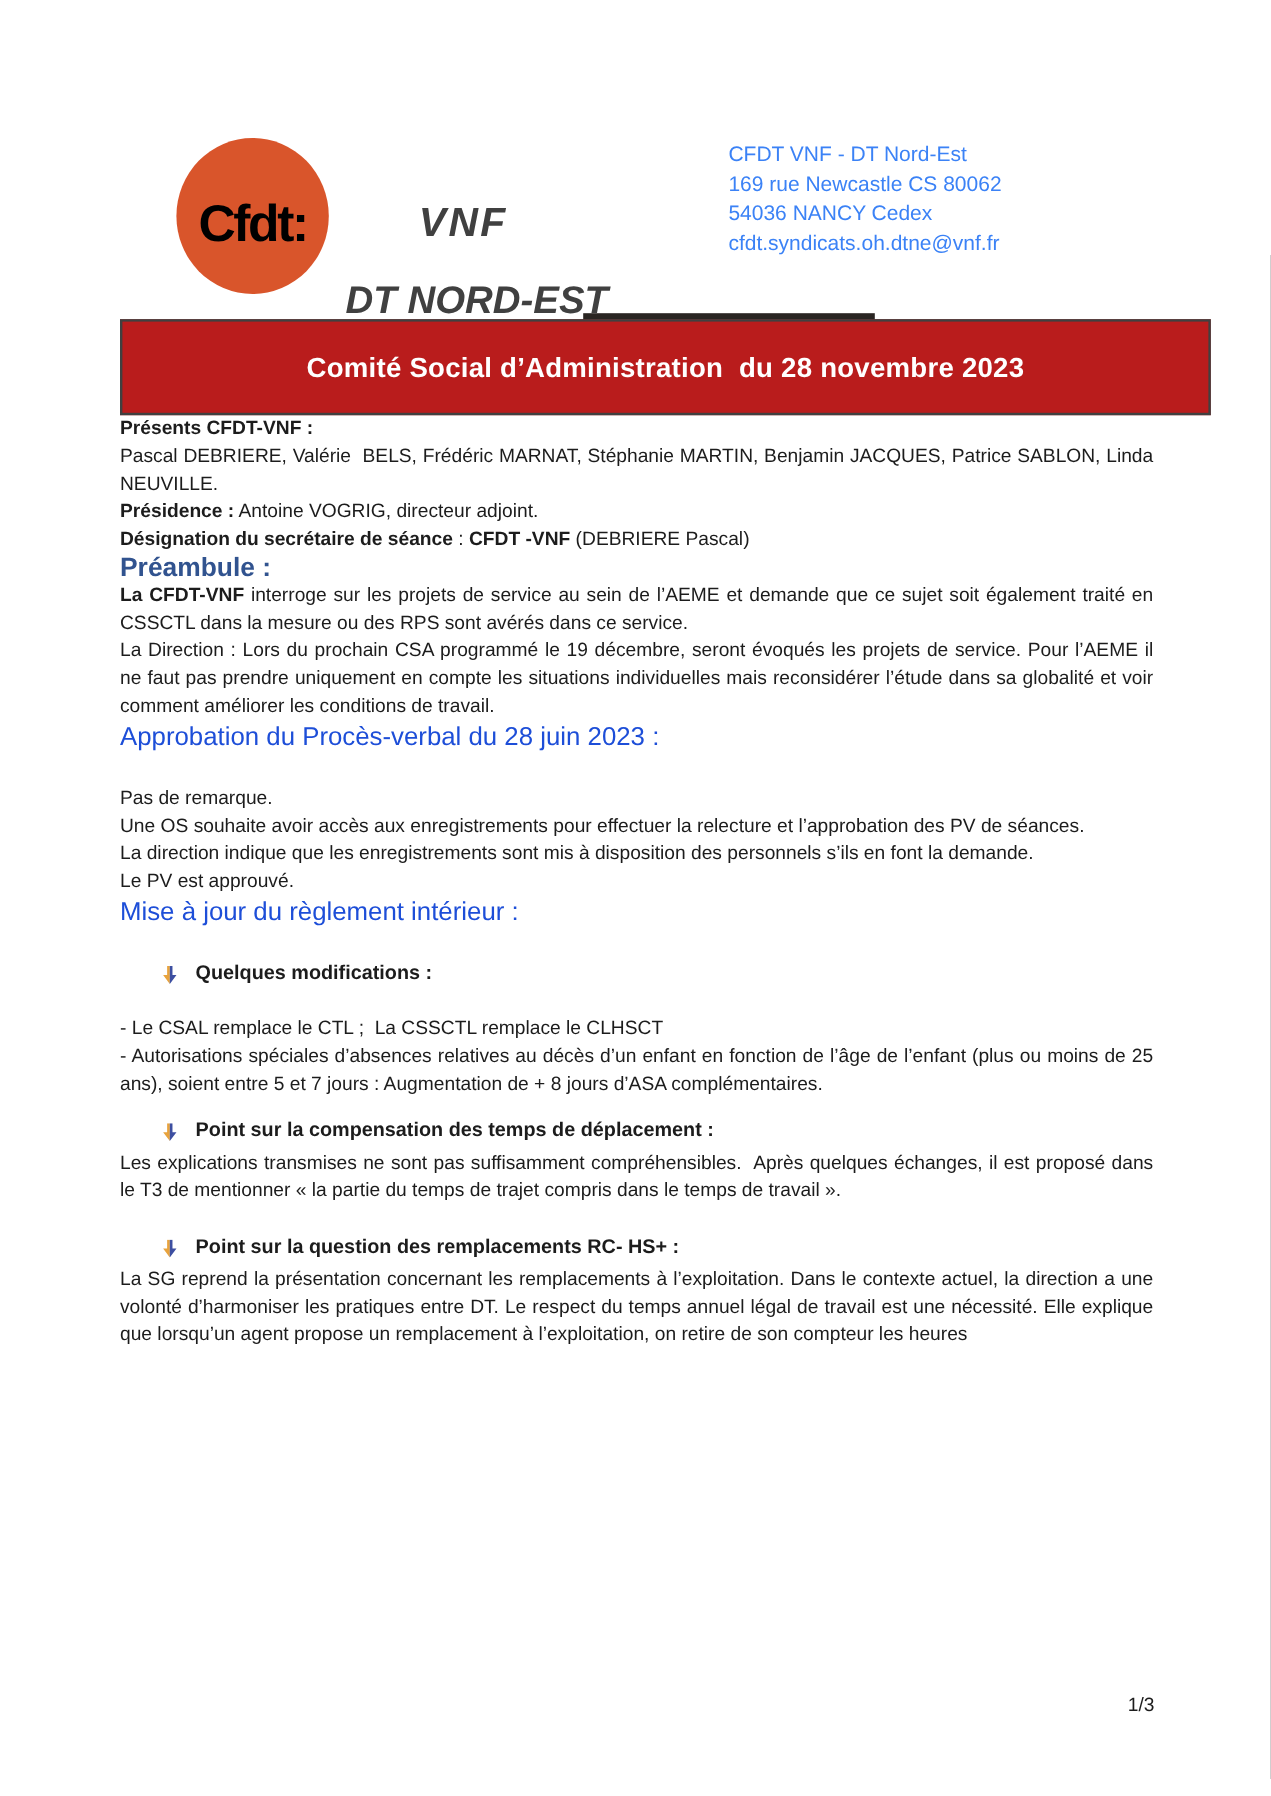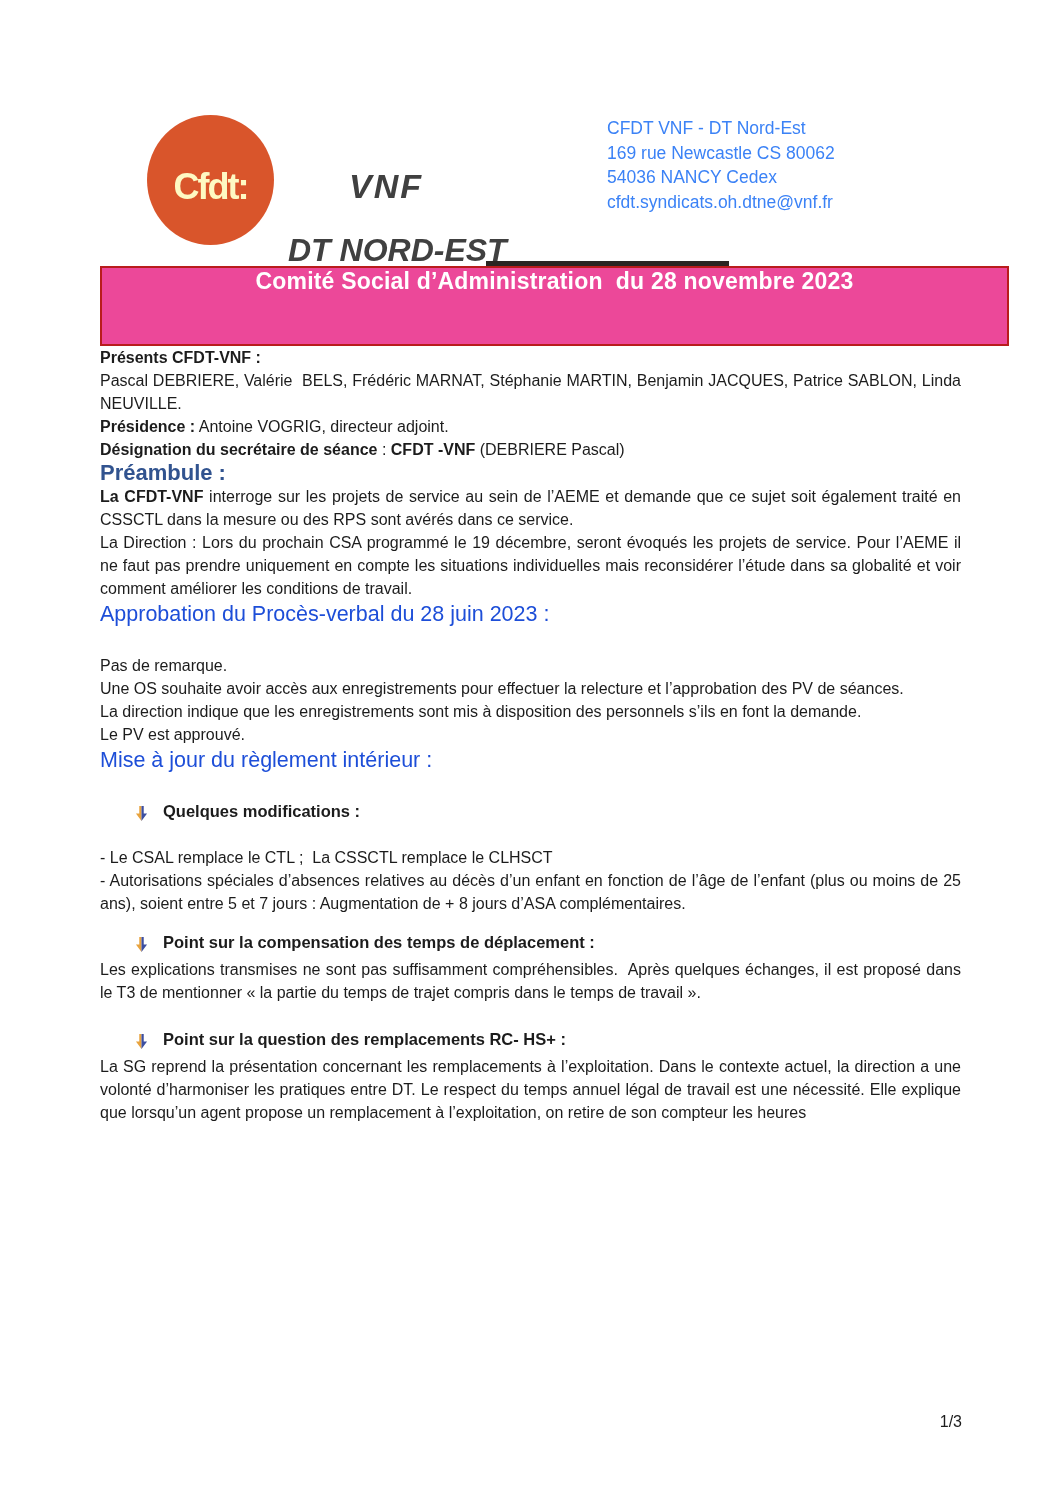--- a/index.html
+++ b/index.html
@@ -15,21 +15,21 @@
   }
 
   
   .cfdt-circle {
     position:absolute; left:147px; top:115px;
     width:127px; height:130px; border-radius:50%;
     background:#d9552b;
     display:flex; align-items:center; justify-content:center;
   }
   .cfdt-circle .cfdt-text {
-    color:#fef9c3; font-weight:bold; font-size:36px;
+    color:#000000; font-weight:bold; font-size:43px;
     letter-spacing:-2px; padding-top:14px;
   }
   .vnf-block {
     position:absolute; left:288px; top:170px; width:196px;
     text-align:center; color:#404040;
   }
   .vnf-line1 { font-size:34px; font-weight:bold; font-style:italic; letter-spacing:2px; line-height:32px; }
   .vnf-line2 { font-size:32px; font-weight:bold; font-style:italic; letter-spacing:0px; line-height:32px; white-space:nowrap;margin-top:32px; }
   .vnf-tagline { font-size:10.5px; font-weight:bold; line-height:13px; margin-top:6px; letter-spacing:0px; }
 
@@ -38,22 +38,22 @@
     color:#3b82f6; font-size:17.5px; line-height:24.5px;
   }
 
   
   .banner-notch {
     position:absolute; left:486px; top:261px; width:243px; height:6px;
     background:#2a2522;
   }
   .banner {
     position:absolute; left:100px; top:266px; width:909px; height:80px;
-    background:#ec4899; border:2px solid #b91c1c;
-    display:flex; justify-content:center;
+    background:#b91c1c; border:2px solid #404040;
+    display:flex; align-items:center; justify-content:center;
   }
   .banner-title {
     color:#ffffff; font-weight:bold; font-size:23px; letter-spacing:0.2px;
   }
 
   
   .content {
     position:absolute; left:100px; top:346px; width:861px;
     font-size:16px; line-height:23px;
   }

